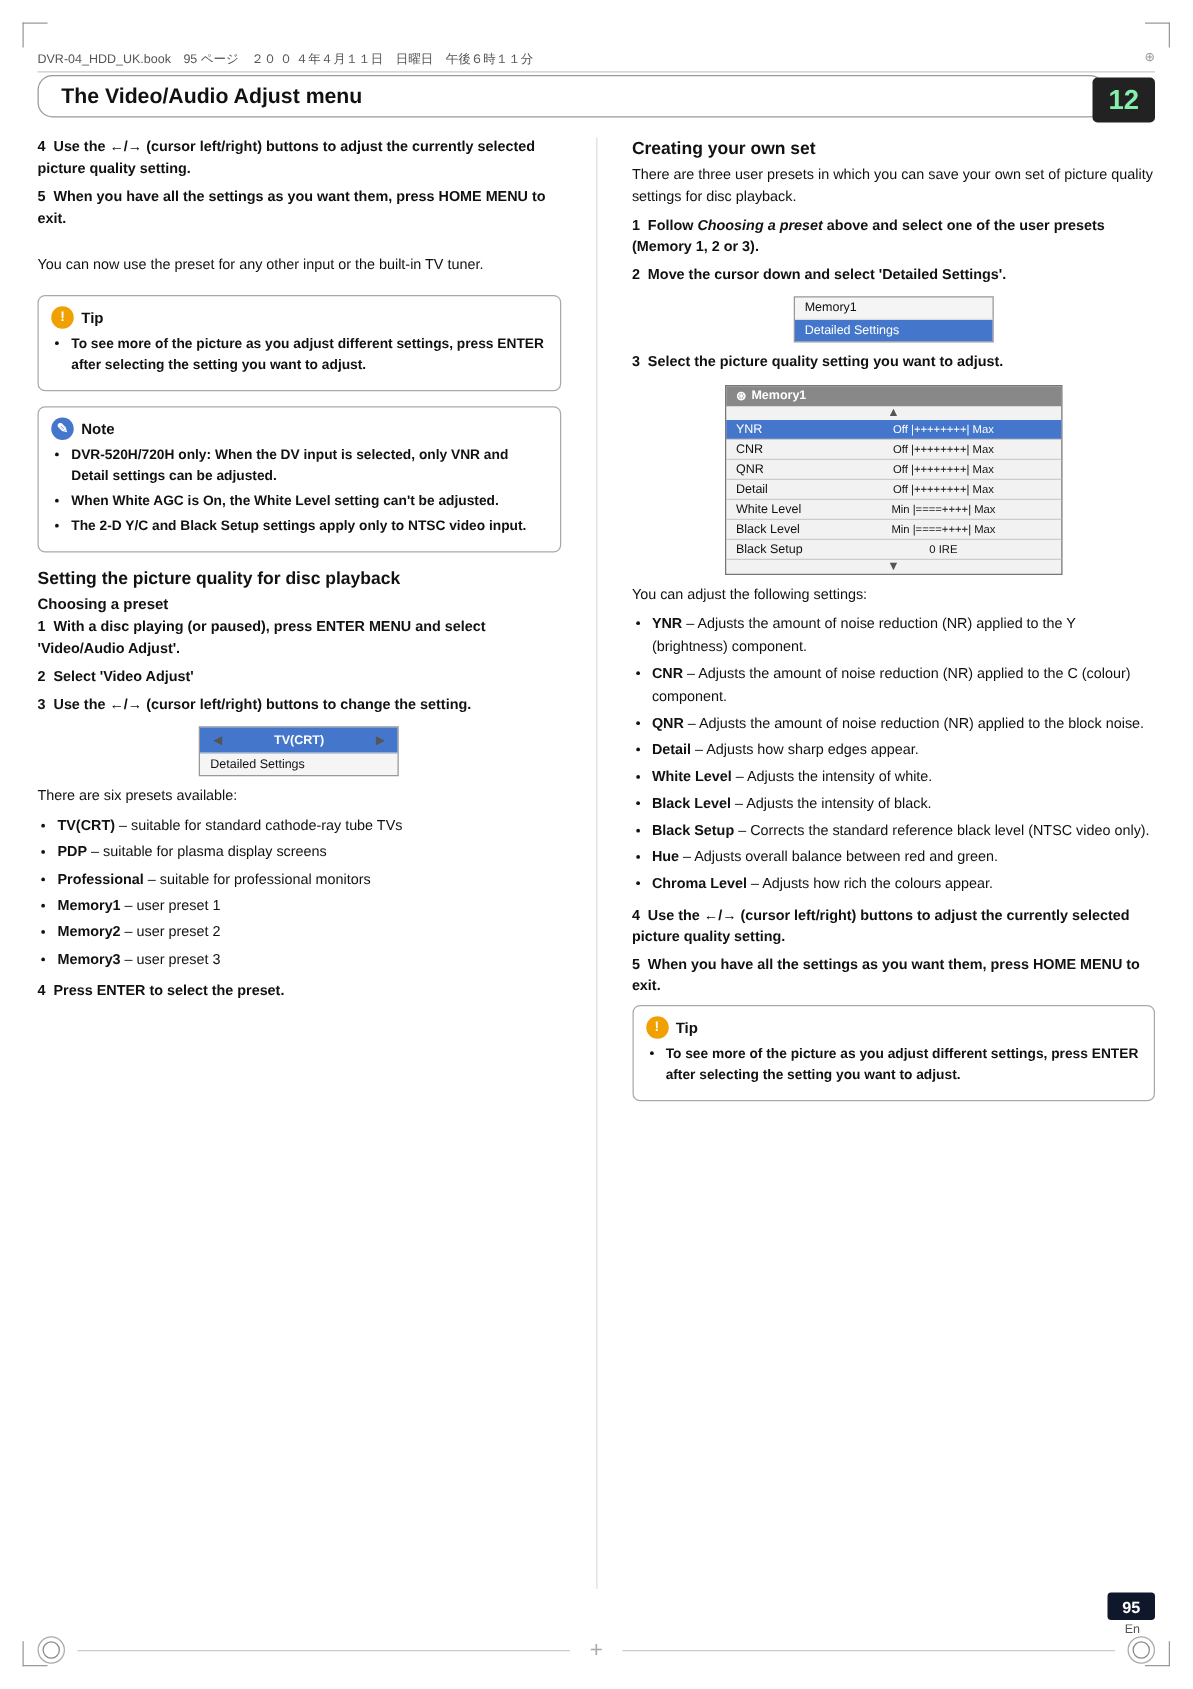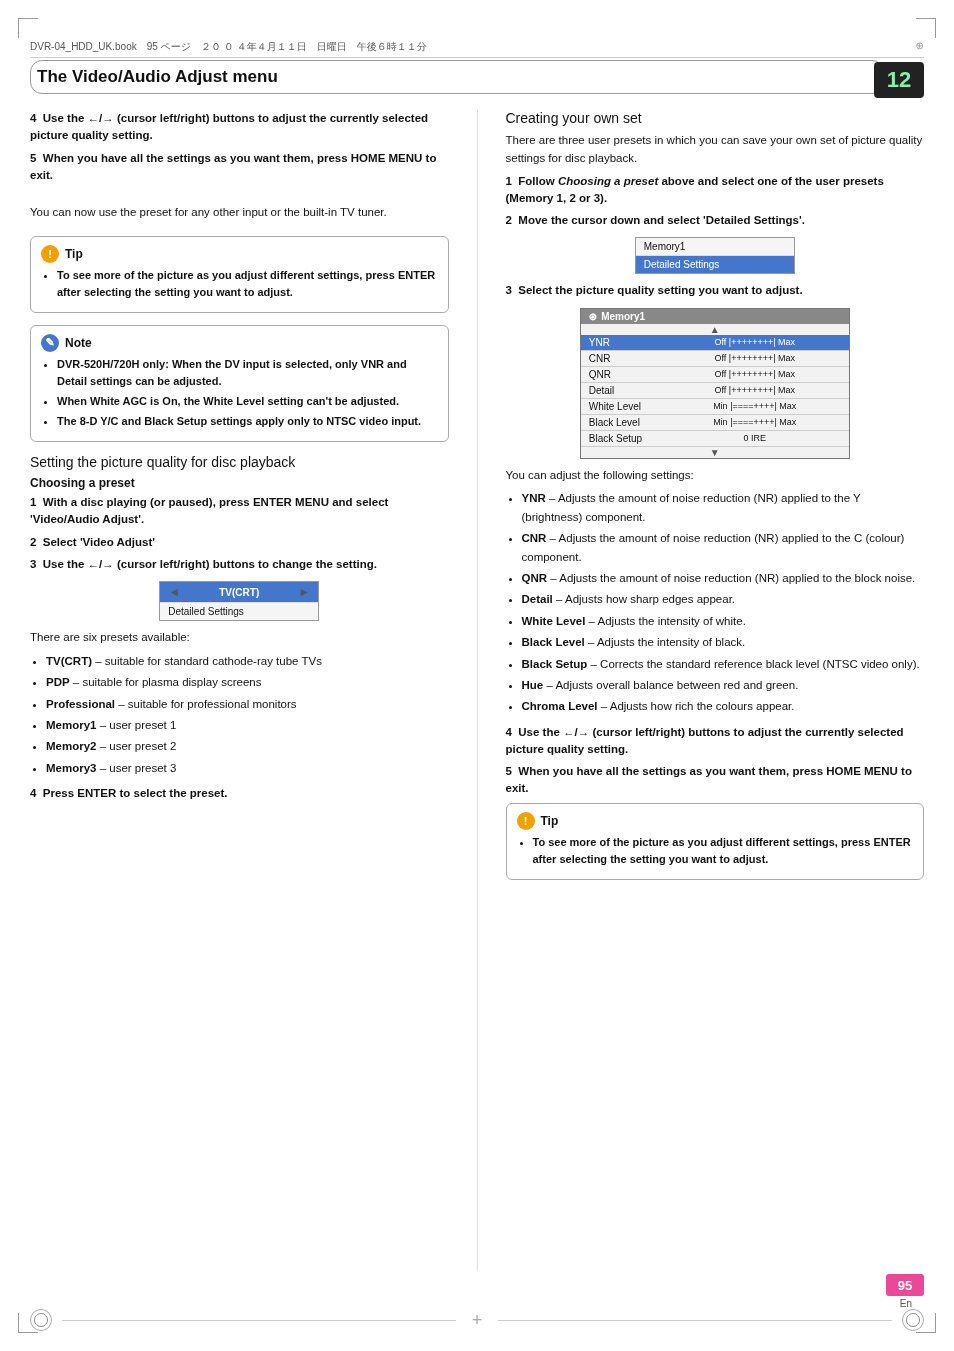--- a/index.html
+++ b/index.html
@@ -39,21 +39,21 @@
     }
 
     
     .title-box {
       position: absolute;
       top: 60px;
       left: 30px;
       right: 70px;
       border: 1px solid #999;
       border-radius: 12px;
-      padding: 6px 6px;
+      padding: 6px 18px;
       display: flex;
       align-items: center;
       background: #fff;
     }
     .title-box h1 {
       font-size: 17px;
       font-weight: bold;
       color: #111;
     }
 
@@ -74,21 +74,21 @@
       border-radius: 4px;
     }
 
     
     .page-number {
       position: absolute;
       bottom: 55px;
       right: 30px;
       width: 38px;
       height: 22px;
-      background: #ec4899;
+      background: #0f172a;
       color: #fff;
       font-size: 13px;
       font-weight: bold;
       display: flex;
       align-items: center;
       justify-content: center;
       border-radius: 3px;
     }
     .page-en {
       position: absolute;
@@ -126,21 +126,21 @@
       align-self: stretch;
       margin: 0 4px;
     }
 
     
     .section {
       margin-bottom: 14px;
     }
     .section-title {
       font-size: 14px;
-      font-weight: normal;
+      font-weight: bold;
       margin-bottom: 6px;
     }
     .section-subtitle {
       font-size: 12px;
       font-weight: bold;
       margin-bottom: 4px;
     }
     .para {
       font-size: 11.5px;
       line-height: 1.55;
@@ -396,21 +396,21 @@
 
     <div class="note-box">
       <div class="note-header">
         <div class="note-icon">✎</div>
         <span>Note</span>
       </div>
       <div class="note-content">
         <ul>
           <li>DVR-520H/720H only: When the DV input is selected, only <strong>VNR</strong> and <strong>Detail</strong> settings can be adjusted.</li>
           <li>When <strong>White AGC</strong> is <strong>On</strong>, the <strong>White Level</strong> setting can't be adjusted.</li>
-          <li>The <strong>8-D Y/C</strong> and <strong>Black Setup</strong> settings apply only to NTSC video input.</li>
+          <li>The <strong>2-D Y/C</strong> and <strong>Black Setup</strong> settings apply only to NTSC video input.</li>
         </ul>
       </div>
     </div>
 
     <div class="section">
       <h2 class="section-title">Setting the picture quality for disc playback</h2>
 
       <h3 class="section-subtitle">Choosing a preset</h3>
 
       <p class="step">

